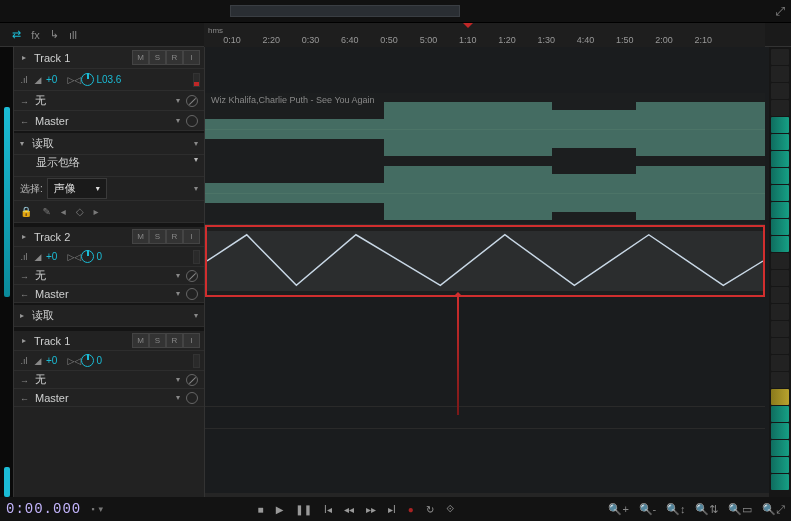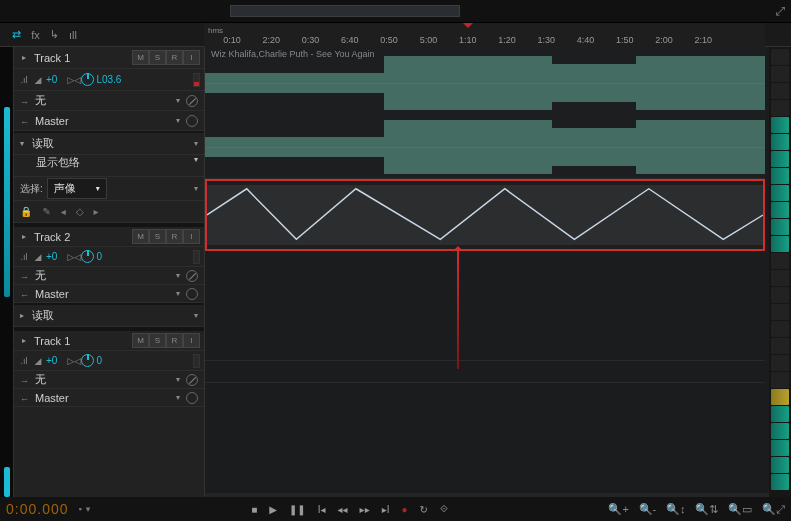--- a/index.html
+++ b/index.html
@@ -76,21 +76,21 @@
 .bottom-tools { height: 22px; display: flex; align-items: center; padding: 0 6px; gap: 10px; border-bottom: 1px solid #2d2d2d; }
 .bottom-tools span { font-size: 10px; color: #7a7a7a; }
 
 
 .track-compact .track-header { height: 20px; }
 .track-compact .track-row2 { height: 20px; }
 .track-compact .track-row3 { height: 18px; }
 
 
 .timeline { flex: 1; position: relative; background: #1a1c1e; border-left: 1px solid #333; overflow: hidden; }
-.lane { position: absolute; left: 0; right: 4px; border-bottom: 1px solid #2a2a2a; }
+.lane { position: absolute; left: 0; right: 4px; border-bottom: 1px solid #2a2a2a; margin-top: 46px; }
 .wave-lane { top: 0; height: 132px; background: #1c1e1f; }
 .wave-lane .clip-title { position: absolute; top: 2px; left: 6px; font-size: 9px; color: #888; z-index: 2; }
 .wave-half { position: absolute; left: 0; right: 0; height: 64px; }
 .wave-half.top { top: 4px; }
 .wave-half.bot { top: 68px; }
 .wave-half::before { content:''; position:absolute; left:0; right:0; top:50%; height:1px; background:#aca56f; opacity:.4;}
 .wave-block { position:absolute; top:0; bottom:0; }
 .wave-block .fill { position:absolute; top:20%; bottom:20%; left:0; right:0; background:#4b7a6f; opacity:.85; }
 .wave-block.low .fill { top:35%; bottom:35%; }
 .wave-block.loud .fill { top:8%; bottom:8%; }
@@ -111,21 +111,21 @@
 .timeline-vbar { position:absolute; bottom:0; left:0; right:0; height:4px; background:#252525; }
 
 
 .right-meter { width: 22px; background: #161616; display:flex; flex-direction:column; padding-top:2px; gap:1px;}
 .mcell{height:16px;margin:0 2px;background:#222;border-radius:1px}
 .mcell.g{background:linear-gradient(90deg,#0f6d5f,#16a085)}
 .mcell.y{background:linear-gradient(90deg,#8a7a1c,#b8a22e)}
 
 
 .transport { position:absolute; bottom:0; left:0; right:0; height:24px; background:#131313; display:flex; align-items:center; padding:0 6px; gap:6px;}
-.timecode { font-size:14px; color:#a16207; font-family:Liberation Sans, sans-serif; letter-spacing:1px; }
+.timecode { font-size:14px; color:#c4b5fd; font-family:Liberation Mono, monospace; letter-spacing:1px; }
 .tc-icons { display:flex; gap:4px; font-size:9px; color:#777; margin-left:4px; }
 .transport-center { flex:1; display:flex; align-items:center; justify-content:center; gap:12px; }
 .transport-center span { font-size:10px; color:#999; }
 .transport-center .rec { color:#a82323; }
 .transport-right { display:flex; gap:10px; font-size:11px; color:#888; }
 </style>
 </head>
 <body>
 
 <div class="top-strip">

